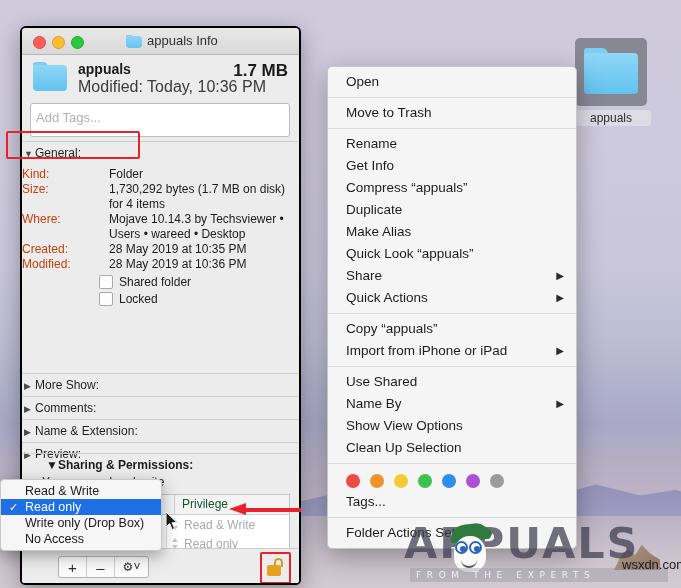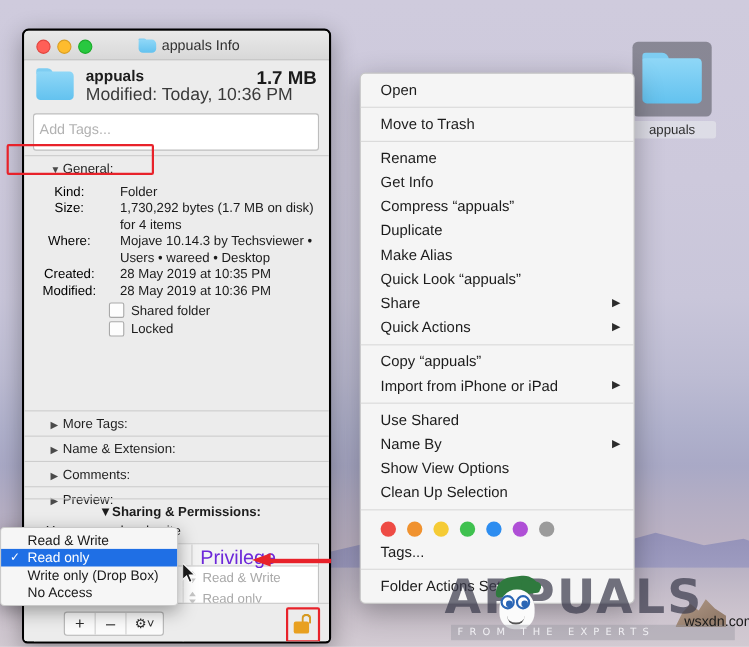--- a/index.html
+++ b/index.html
@@ -78,40 +78,40 @@
   #win-body{position:absolute;top:27px;left:0;right:0;bottom:0;background:#ececec;}
   #hdr{height:44px;position:relative;border-bottom:0;}
   #hdr .bigfold{position:absolute;left:11px;top:7px;width:34px;height:29px;}
   #hdr .nm{position:absolute;left:56px;top:6px;font-size:14px;font-weight:bold;color:#1b1b1b;}
   #hdr .sz{position:absolute;right:11px;top:6px;font-size:17px;font-weight:bold;color:#1b1b1b;}
   #hdr .mod{position:absolute;left:56px;top:23px;font-size:16px;color:#3a3a3a;}
   #tagfield{position:absolute;left:8px;top:48px;width:258px;height:32px;background:#fff;
      border:1px solid #bdbdbd;border-radius:3px;}
   #tagfield span{position:absolute;left:5px;top:6px;font-size:13px;color:#b2b2b2;}
 
-  .sec{border-top:1px solid #cdcdcd;padding:4px 0 4px 24px;font-size:12px;color:#1f1f1f;}
+  .sec{border-top:1px solid #cdcdcd;padding:4px 0 4px 2px;font-size:12px;color:#1f1f1f;}
   .sec .tri{display:inline-block;width:11px;color:#4a4a4a;font-size:9px;}
   .sec b{font-weight:normal;}
   #general{position:absolute;left:0;right:0;top:86px;}
   #gen-rows{padding:3px 0 4px 0;font-size:12px;}
   .grow{display:flex;line-height:15px;}
-  .grow .k{width:82px;text-align:center;padding-right:5px;color:#000000;font-weight:normal;}
+  .grow .k{width:82px;text-align:left;padding-right:5px;color:#c2410c;font-weight:normal;}
   .grow .v{flex:1;color:#1b1b1b;}
   .grow.cont .k{width:82px;}
   .cbrow{display:flex;align-items:flex-end;margin:3px 0 0 77px;}
   .cbox{width:12px;height:12px;border:1px solid #a9a9a9;background:#fdfdfd;border-radius:2px;margin-right:6px;}
   .cbrow span{font-size:12px;}
 
   #collapsed{position:absolute;left:0;right:0;top:318px;}
   #share-sec{position:absolute;left:0;right:0;top:398px;border-top:1px solid #cdcdcd;}
-  #share-sec .hd{padding:4px 0 2px 24px;font-size:12px;margin-left:44px;}
+  #share-sec .hd{padding:4px 0 2px 24px;font-size:12px;}
   #share-sec .sub{padding:1px 0 5px 20px;font-size:12px;color:#1b1b1b;}
   #perm-table{margin:0 9px;border:1px solid #c2c2c2;background:#fff;}
   #perm-head{display:flex;height:19px;background:#f3f3f3;border-bottom:1px solid #cfcfcf;}
-  #perm-head div{font-size:18px;padding:2px 0 0 7px;color:#6d28d9;}
+  #perm-head div{font-size:12px;padding:2px 0 0 7px;color:#14532d;}
   #perm-head .c1{width:135px;border-right:1px solid #cfcfcf;}
   #perm-head .c2{flex:1;}
   .prow{display:flex;height:19px;align-items:center;}
   .prow .c1{width:135px;border-right:1px solid #e2e2e2;padding-left:7px;display:flex;align-items:center;height:100%;box-sizing:border-box;}
   .prow .c2{flex:1;padding-left:4px;display:flex;align-items:center;height:100%;color:#1b1b1b;}
   .prow.dim .c1,.prow.dim .c2{color:#a9a9a9;}
   .person{width:9px;height:11px;margin-right:5px;position:relative;flex:none;}
   .person i{position:absolute;left:2px;top:0;width:5px;height:5px;background:#3a3a3a;border-radius:50%;}
   .person b{position:absolute;left:0;top:5px;width:9px;height:6px;background:#3a3a3a;border-radius:4px 4px 1px 1px;}
   .stepper{width:9px;height:13px;margin-right:4px;position:relative;flex:none;}
@@ -246,23 +246,23 @@
           <span>Shared folder</span>
         </div>
         <div class="cbrow">
           <div class="cbox"></div>
           <span>Locked</span>
         </div>
       </div>
     </div>
 
     <div id="collapsed">
-      <div class="sec"><span class="tri">▶</span><b>More Tags:</b></div>
+      <div class="sec"><span class="tri">▶</span><b>More Show:</b></div>
+      <div class="sec"><span class="tri">▶</span><b>Comments:</b></div>
       <div class="sec"><span class="tri">▶</span><b>Name &amp; Extension:</b></div>
-      <div class="sec"><span class="tri">▶</span><b>Comments:</b></div>
       <div class="sec"><span class="tri">▶</span><b>Preview:</b></div>
     </div>
 
     <div id="share-sec">
       <div class="hd">
         <span class="tri">▼</span><b>Sharing &amp; Permissions:</b>
       </div>
       <div class="sub">You can read and write</div>
 
       <div id="perm-table">

